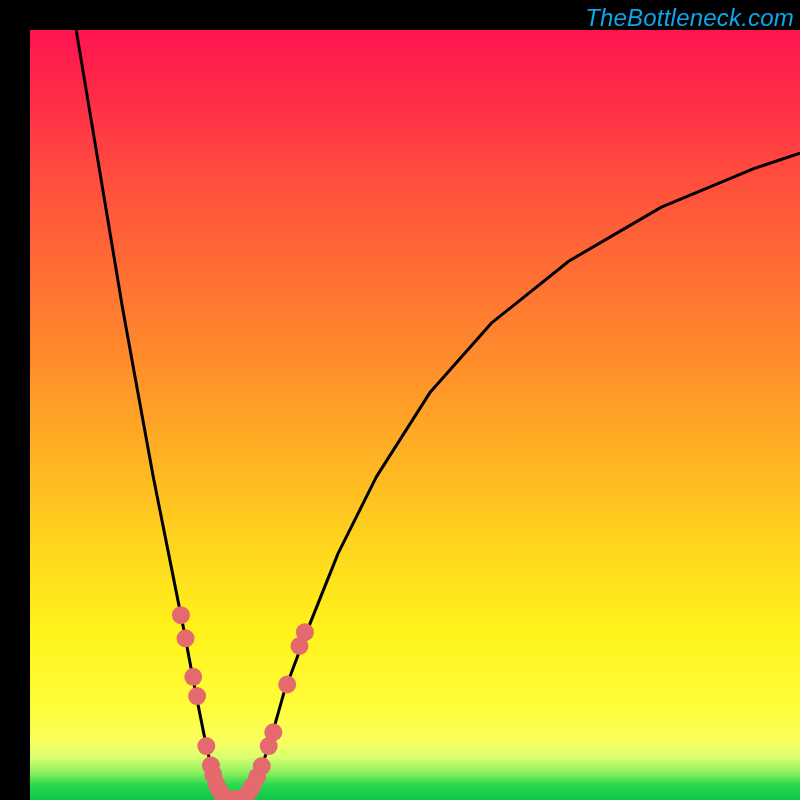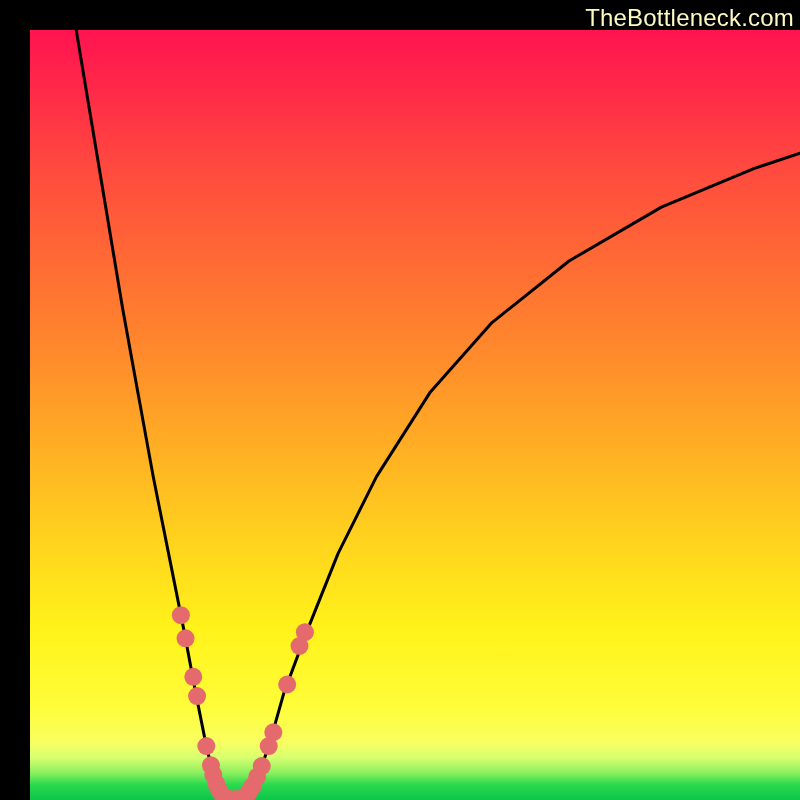--- a/index.html
+++ b/index.html
@@ -48,23 +48,24 @@
     width: 770px;
     height: 770px;
     overflow: visible;
   }
   .watermark {
     position: absolute;
     top: 4px;
     right: 6px;
     font-size: 24px;
     font-weight: 500;
-    color: #fef9c3;
+    color: #0ea5e9;
     letter-spacing: 0.2px;
     user-select: none;
+    font-style: italic;
   }
   .curve {
     fill: none;
     stroke: #000;
     stroke-width: 3;
     stroke-linecap: round;
     stroke-linejoin: round;
   }
   .dot {
     fill: #e46a6e;

